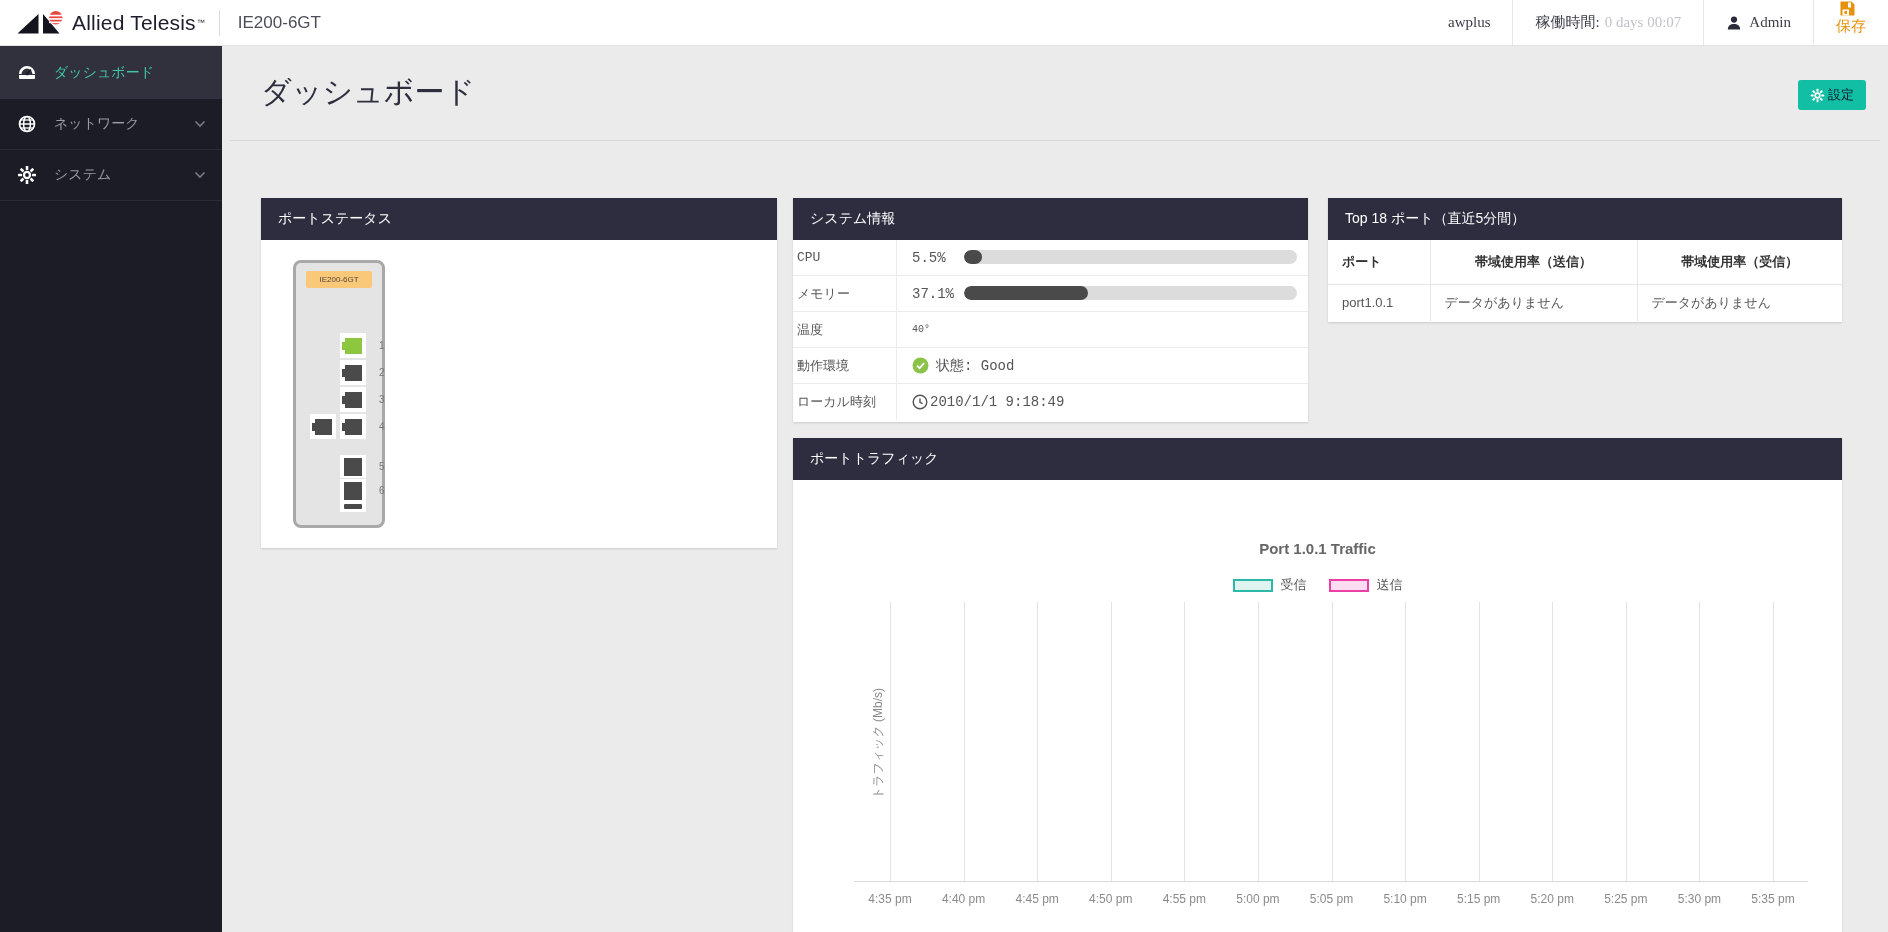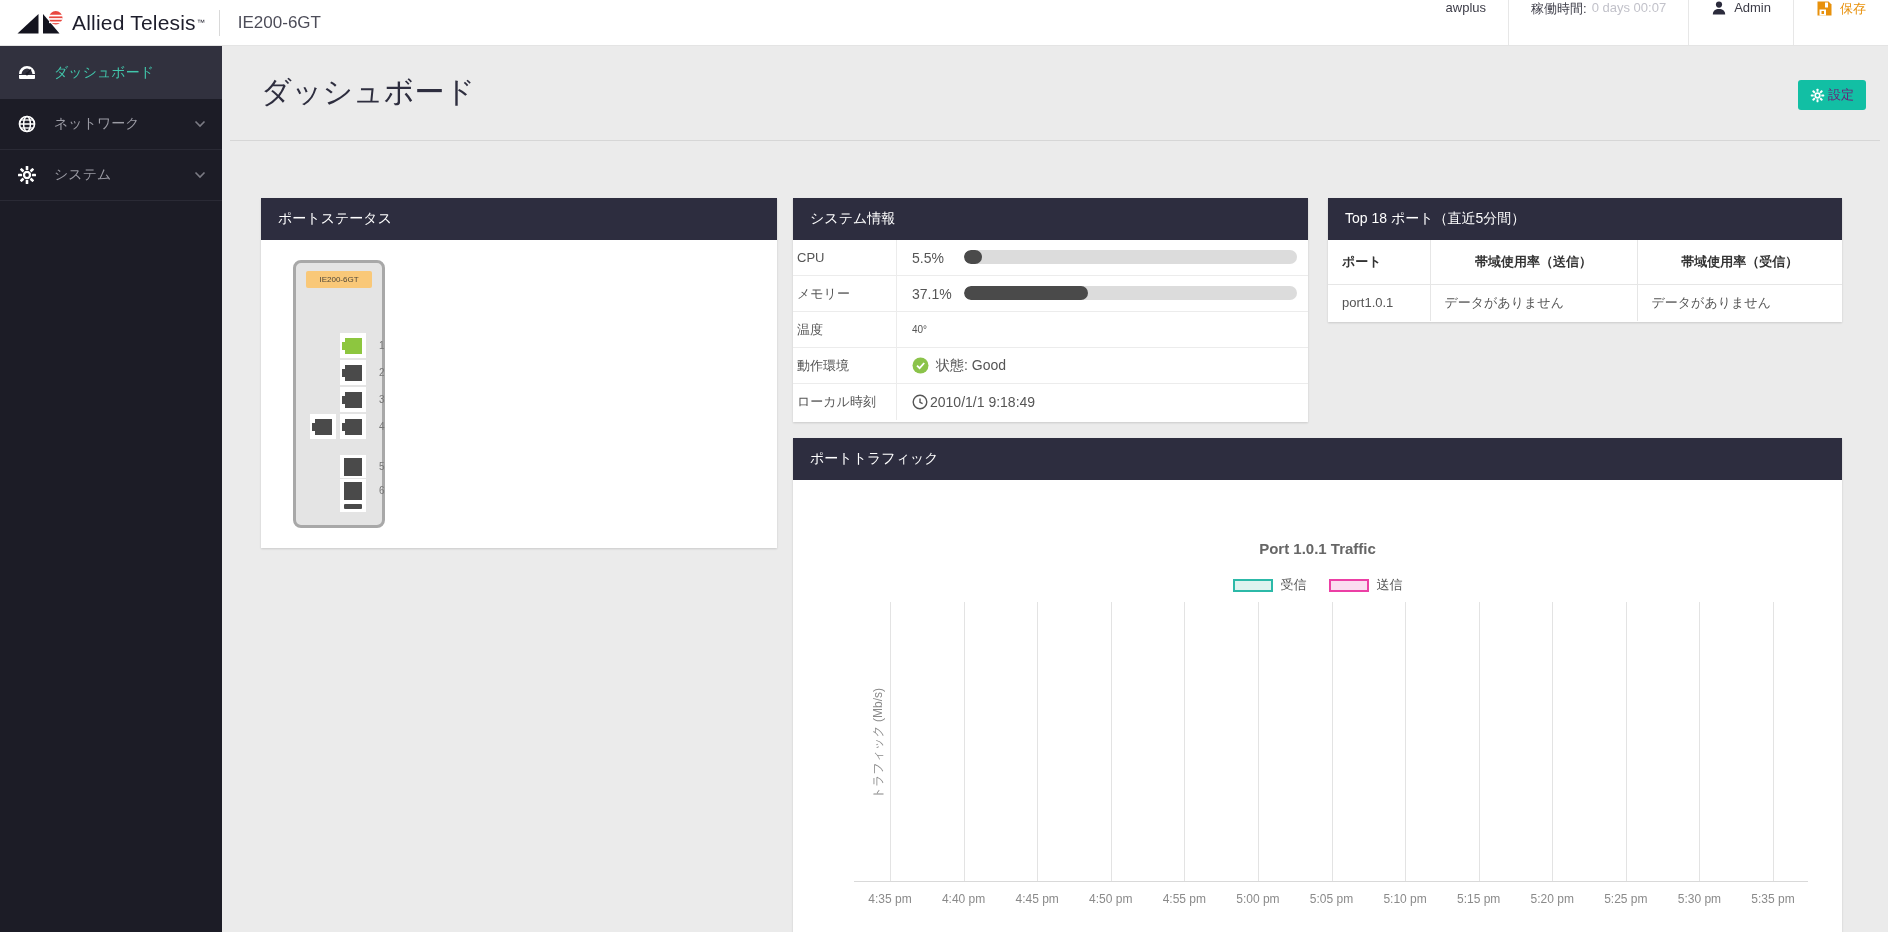--- a/index.html
+++ b/index.html
@@ -16,27 +16,27 @@
     background: #ffffff; border-bottom: 1px solid #e4e4e4;
     display: flex; align-items: center; z-index: 30;
   }
   .brand { display: flex; align-items: center; padding: 0 14px 0 16px; }
   .brand-name { font-size: 21px; color: #1d1d2b; letter-spacing: .2px; font-weight: 400; }
   .brand-tm { font-size: 8px; color: #1d1d2b; vertical-align: top; margin-left: 1px; }
   .topbar-sep { width: 1px; height: 26px; background: #d9d9d9; }
   .model-name { font-size: 17px; color: #4d4d59; padding: 0 0 0 18px; }
   .topbar-right { margin-left: auto; display: flex; align-items: stretch; height: 100%; }
   .top-seg {
-    display: flex; align-items: flex-start; padding: 0 22px; font-size: 13px;
-    border-left: 1px solid #e7e7e7; color: #3c3c47; cursor: default;
+    display: flex; align-items: center; padding: 0 22px; font-size: 15px;
+    border-left: 1px solid #e7e7e7; color: #3c3c47; cursor: default; font-family: Liberation Serif, serif;
   }
   .top-seg:first-child { border-left: none; }
   .uptime-label { color: #3c3c47; }
   .uptime-value { color: #c2c2ca; margin-left: 5px; }
-  .save-seg { color: #e8910c; cursor: pointer; }
+  .save-seg { color: #e8910c; cursor: pointer; flex-direction: column; }
   .save-seg svg { margin-right: 7px; }
   .admin-seg svg { margin-right: 7px; }
 
   
   .sidebar {
     position: absolute; top: 46px; left: 0; width: 222px; height: 886px;
     background: #1c1c26;
   }
   .side-item {
     display: flex; align-items: center; height: 51px; padding: 0 16px;
@@ -49,21 +49,21 @@
 
   
   .main { position: absolute; top: 46px; left: 222px; width: 1666px; height: 886px; background: #ebebeb; }
   .page-head { position: relative; height: 94px; }
   .page-title {
     position: absolute; left: 39px; top: 26px;
     font-size: 30px; font-weight: 400; color: #2e2e3f;
   }
   .settings-btn {
     position: absolute; right: 22px; top: 34px;
-    background: #12bfa4; color: #701a75; border: none; border-radius: 3px;
+    background: #12bfa4; color: #0f172a; border: none; border-radius: 3px;
     height: 30px; padding: 0 12px; font-size: 13px; cursor: pointer;
     display: flex; align-items: center; gap: 3px;
     font-family: inherit;
   }
   .page-divider { position: absolute; top: 94px; left: 8px; right: 8px; height: 1px; background: #d6d6d6; }
 
   .cards { position: absolute; top: 152px; left: 39px; right: 46px; display: flex; }
   .col-left { width: 516px; flex: 0 0 516px; margin-right: 16px; }
   .col-right { width: 1049px; flex: 0 0 1049px; }
   .right-top { display: flex; margin-bottom: 16px; }
@@ -89,21 +89,21 @@
   .port-plug { width: 17px; height: 16px; background: #4a4a4a; position: relative; }
   .port-plug::before { content: ""; position: absolute; left: -3px; top: 4px; width: 3px; height: 8px; background: #4a4a4a; }
   .port-plug.up { background: #8dc63f; }
   .port-plug.up::before { background: #8dc63f; }
   .sfp-plug { width: 18px; height: 18px; background: #4a4a4a; }
   .port-num { position: absolute; left: 83px; width: 12px; font-size: 10px; color: #777; text-align: left; }
   .blank-bar { position: absolute; left: 44px; top: 237px; width: 26px; height: 12px; background: #fff; display: flex; align-items: center; justify-content: center; }
   .blank-bar .bar { width: 18px; height: 5px; background: #4a4a4a; border-radius: 1px; }
 
   
-  .sys-card { width: 515px; height: 224px; margin-right: 20px; }
+  .sys-card { width: 515px; height: 224px; margin-right: 20px; font-family: Liberation Mono, monospace; }
   .sys-table { width: 100%; }
   .sys-row { display: flex; align-items: center; height: 36px; border-bottom: 1px solid #ececec; font-size: 13px; color: #555; }
   .sys-row:last-child { border-bottom: none; }
   .sys-label { width: 104px; flex: 0 0 104px; padding-left: 4px; border-right: 1px solid #ececec; align-self: stretch; display: flex; align-items: center; }
   .sys-value { display: flex; flex: 1; padding: 0 11px 0 15px; }
   .pct-text { width: 52px; flex: 0 0 52px; font-size: 14px; color: #555; }
   .bar-track { flex: 1; height: 14px; background: #dcdcdc; border-radius: 8px; overflow: hidden; }
   .bar-fill { height: 100%; background: #4a4a4a; border-radius: 8px; min-width: 14px; }
   .status-ok { display: flex; align-items: center; gap: 7px; }
   .clock-ic { margin-right: 2px; }

